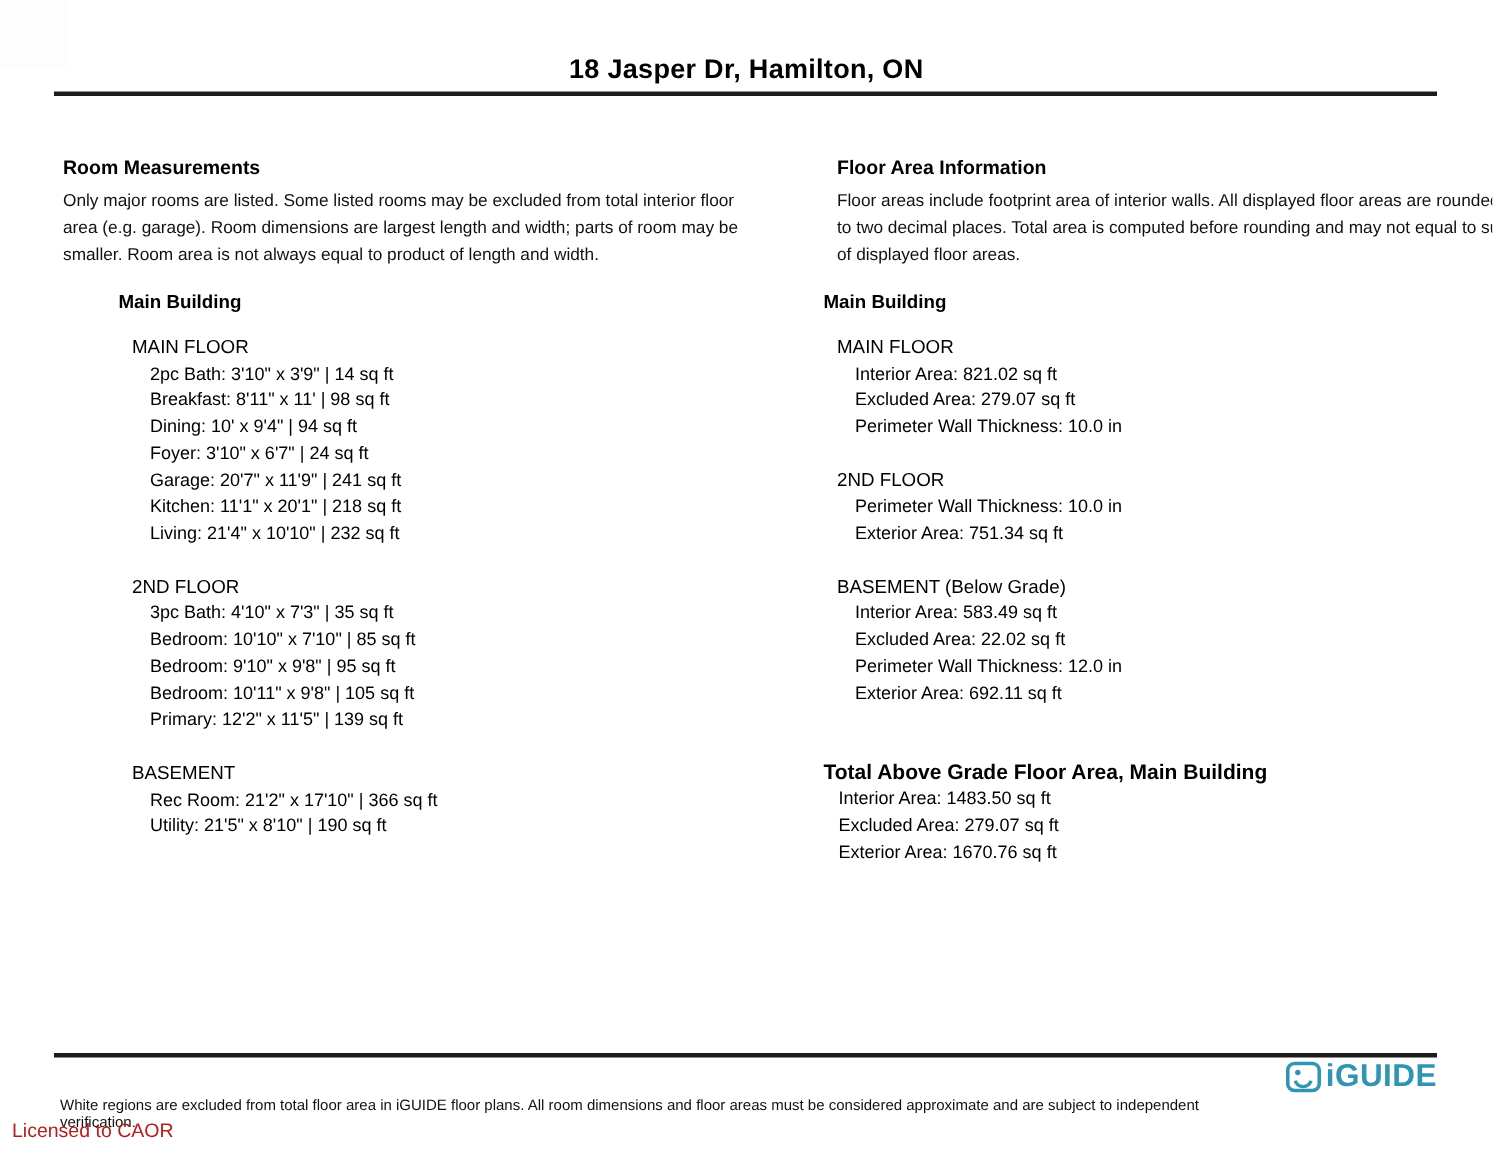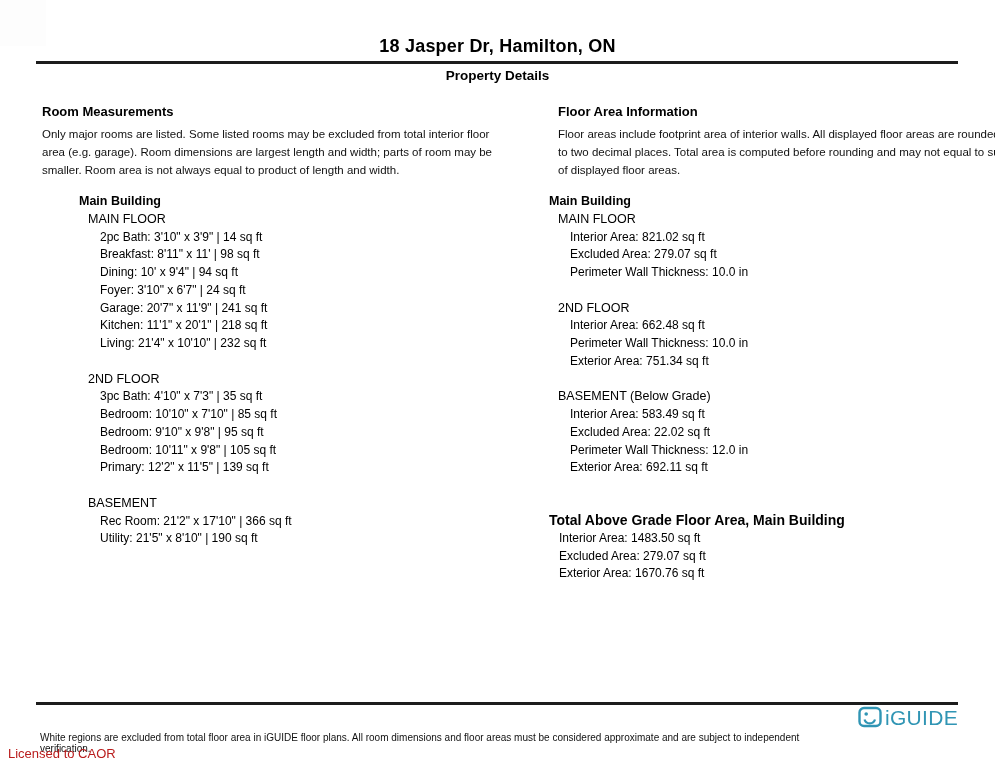--- a/index.html
+++ b/index.html
@@ -72,20 +72,21 @@
   .list-block.right { left: 549px; width: 360px; }
   .building-name {
     font-size: 12.5px;
     font-weight: bold;
   }
   .floor-group { margin-top: 0; }
   .floor-group + .floor-group { margin-top: 17.75px; }
   .floor-name {
     font-size: 12.5px;
     margin-left: 9px;
+    margin-top: 12px;
   }
   .list-item { margin-left: 21px; }
   .total-block { margin-top: 35px; }
   .total-heading {
     font-size: 14px;
     font-weight: bold;
   }
   .total-block .list-item { margin-left: 10px; }
   
   .footer-rule {
@@ -99,21 +100,23 @@
     top: 712px; left: 40px;
     width: 800px;
     font-size: 10px;
     color: #111111;
     margin-top: 20px;
   }
   .logo {
     position: absolute;
     top: 706px; right: 37px;
     display: flex;
+    align-items: center;
     gap: 3px;
+    font-weight: bold;
   }
   .logo-mark { display: block; }
   .logo-text {
     font-size: 21px;
     letter-spacing: 0.3px;
   }
   .license-note {
     position: absolute;
     top: 746px; left: 8px;
     font-size: 13px;
@@ -121,21 +124,20 @@
   }
 </style>
 </head>
 <body>
 
 <div class="page">
   <div class="corner-artifact"></div>
 
   <div class="doc-title">18 Jasper Dr, Hamilton, ON</div>
   <div class="header-rule"></div>
-  <div class="doc-subtitle">Property Details</div>
 
   <div class="col-intro left">
     <div class="section-heading">Room Measurements</div>
     <div class="section-desc">Only major rooms are listed. Some listed rooms may be excluded from total interior floor area (e.g. garage). Room dimensions are largest length and width; parts of room may be smaller. Room area is not always equal to product of length and width.</div>
   </div>
 
   <div class="col-intro right">
     <div class="section-heading">Floor Area Information</div>
     <div class="section-desc">Floor areas include footprint area of interior walls. All displayed floor areas are rounded to two decimal places. Total area is computed before rounding and may not equal to sum of displayed floor areas.</div>
   </div>
@@ -173,21 +175,20 @@
     <div class="building-name">Main Building</div>
     <div id="fa-floors">
         <div class="floor-group">
           <div class="floor-name">MAIN FLOOR</div>
           <div class="list-item">Interior Area: 821.02 sq ft</div>
           <div class="list-item">Excluded Area: 279.07 sq ft</div>
           <div class="list-item">Perimeter Wall Thickness: 10.0 in</div>
         </div>
         <div class="floor-group">
           <div class="floor-name">2ND FLOOR</div>
-          <div class="list-item">Interior Area: 662.48 sq ft</div>
           <div class="list-item">Perimeter Wall Thickness: 10.0 in</div>
           <div class="list-item">Exterior Area: 751.34 sq ft</div>
         </div>
         <div class="floor-group">
           <div class="floor-name">BASEMENT (Below Grade)</div>
           <div class="list-item">Interior Area: 583.49 sq ft</div>
           <div class="list-item">Excluded Area: 22.02 sq ft</div>
           <div class="list-item">Perimeter Wall Thickness: 12.0 in</div>
           <div class="list-item">Exterior Area: 692.11 sq ft</div>
         </div>

